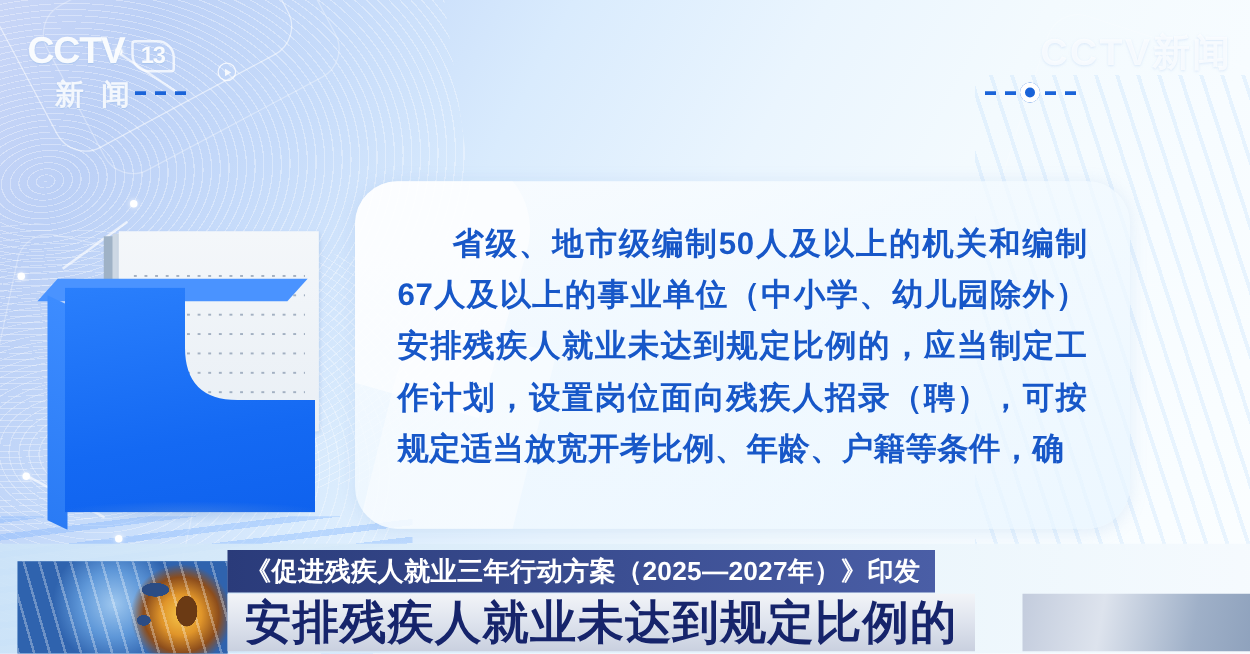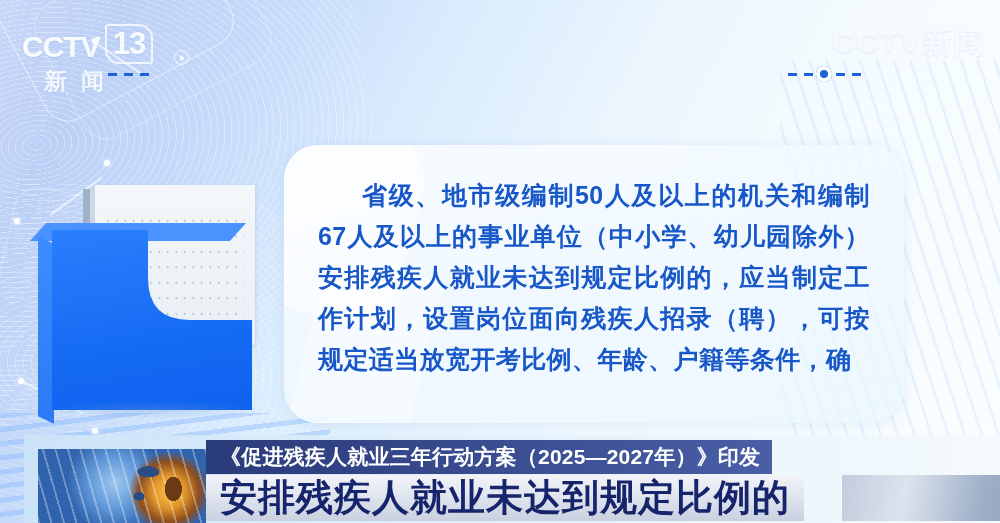--- a/index.html
+++ b/index.html
@@ -88,21 +88,21 @@
   .logo-cctv {
     font-size:30px; font-weight:bold; letter-spacing:-1px;
     color:rgba(255,255,255,.92);
     text-shadow:0 1px 1px rgba(150,185,230,.55);
     display:flex; align-items:flex-end; gap:5px;
   }
   .logo-13 {
     display:inline-block; padding:0 6px;
     border:2px solid rgba(255,255,255,.75);
     border-radius:3px 14px 3px 14px;
-    font-size:31px;
+    font-size:19px;
   }
   .logo-news {
     margin-top:2px; margin-left:22px;
     font-size:23px; font-weight:bold; letter-spacing:14px;
     color:rgba(255,255,255,.85);
     text-shadow:0 1px 1px rgba(150,185,230,.5);
   }
   .logo-play {
     position:absolute; left:152px; top:26px;
     width:15px; height:15px; border-radius:50%;
@@ -223,21 +223,21 @@
     padding:30px 34px 0 34px;
     font-size:25px; font-weight:bold;
     line-height:41px; letter-spacing:.4px;
     color:#1757c8;
     text-indent:44px;
     text-align:justify;
   }
 
   
   .lower-band {
-    position:absolute; left:0; bottom:0; width:896px; height:88px;margin-left:24px;
+    position:absolute; left:0; bottom:0; width:896px; height:88px;
   }
   .lower-bg-strip {
     position:absolute; left:0; top:0; width:1000px; height:88px;
     background:linear-gradient(90deg,
       rgba(205,228,248,.92) 0%, rgba(222,238,250,.95) 40%,
       rgba(236,246,252,.95) 75%, rgba(245,250,254,.95) 100%);
   }
   .globe {
     position:absolute; left:14px; top:14px; width:168px; height:74px;
     background:

